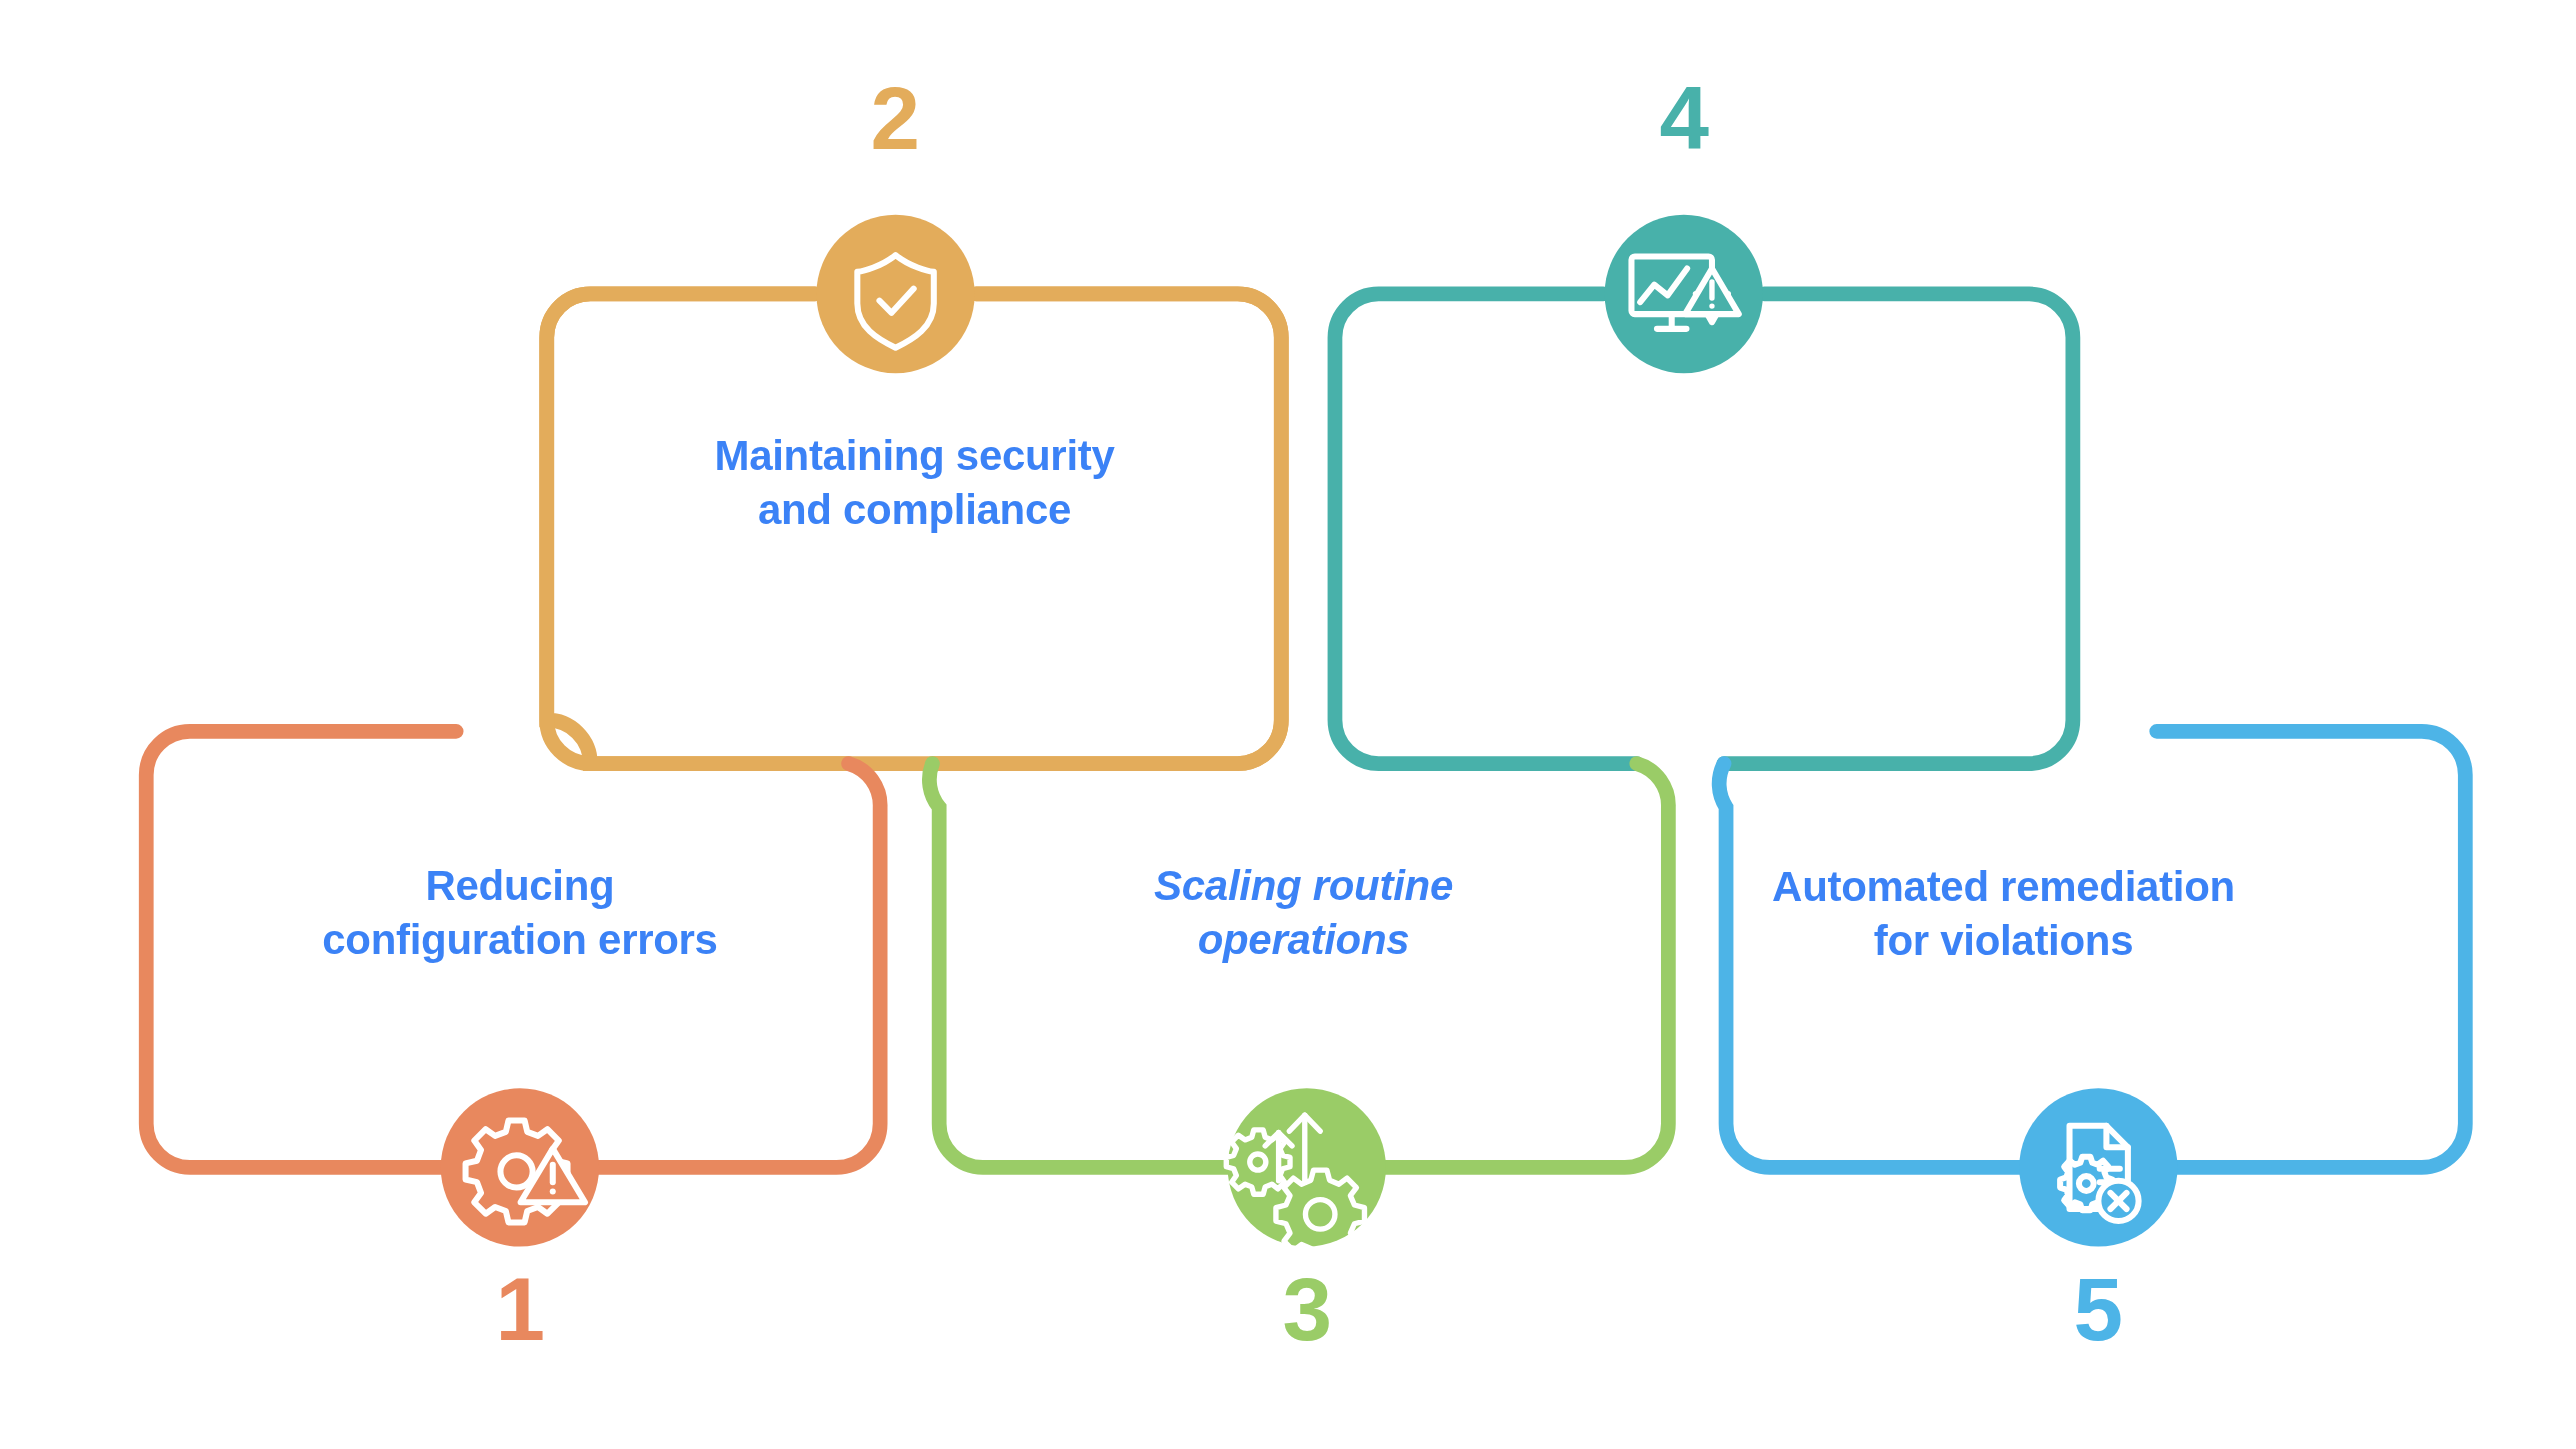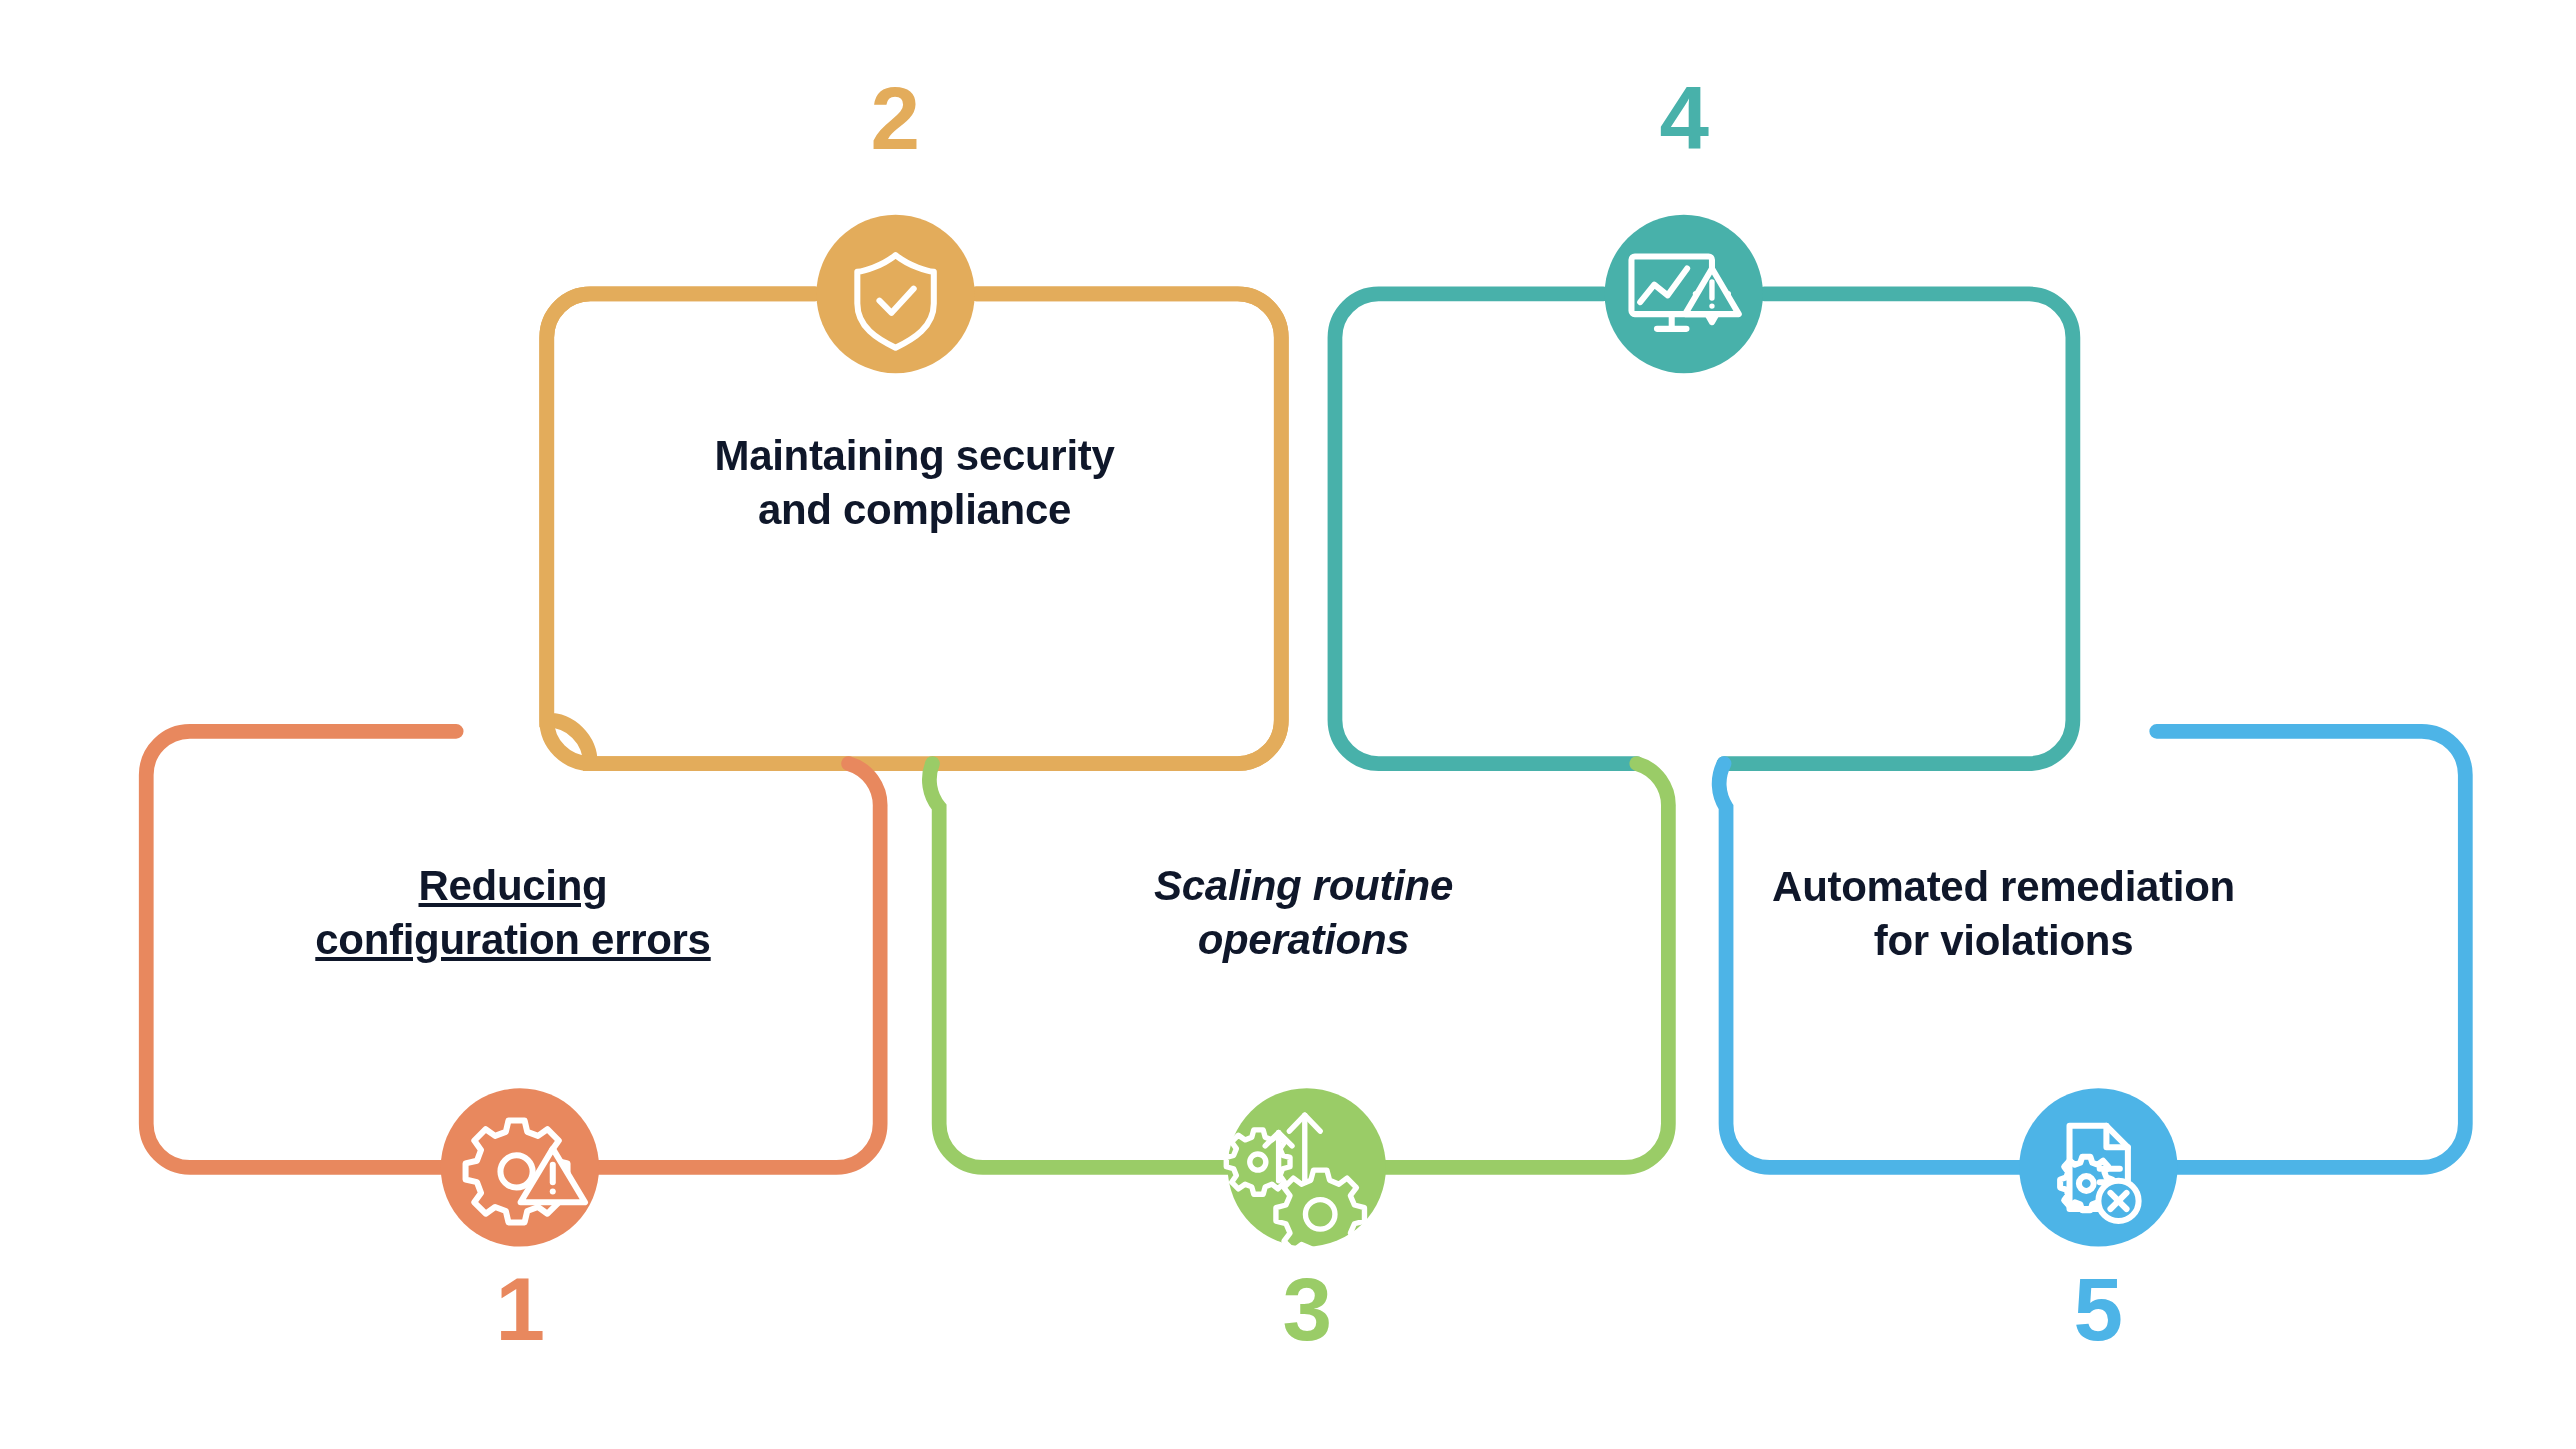--- a/index.html
+++ b/index.html
@@ -24,21 +24,21 @@
     top: 0;
     width: 2576px;
     height: 1450px;
   }
   .box-label {
     position: absolute;
     text-align: center;
     font-weight: bold;
     font-size: 42px;
     line-height: 1.28;
-    color: #0f172a;
+    color: #3b82f6;
     letter-spacing: -0.3px;
     white-space: pre-line;
   }
   .step-number {
     position: absolute;
     text-align: center;
     font-weight: bold;
     font-size: 89px;
     line-height: 1;
     letter-spacing: -0.7px;
@@ -225,21 +225,21 @@
                  L 3074 1753 L 3077 1745 L 3071 1737 L 3079 1728
                  L 3087 1734 L 3095 1731 Z" transform="translate(6,2)"></path>
         <circle cx="3110" cy="1764" r="11"></circle>
         <circle cx="3158" cy="1790" r="30" fill="#4DB4E7"></circle>
         <path d="M 3146 1778 L 3170 1802"></path>
         <path d="M 3170 1778 L 3146 1802"></path>
       </g>
     </g>
   </svg>
 
-  <div class="box-label" style="left:146px; top:859px; width:734px;text-decoration:underline;">Reducing
+  <div class="box-label" style="left:153px; top:859px; width:734px;">Reducing
 configuration errors</div>
 
   <div class="box-label" style="left:547px; top:429px; width:735px;">Maintaining security
 and compliance</div>
 
   <div class="box-label" style="left:939px; top:859px; width:729px;font-style:italic;">Scaling routine
 operations</div>
 
 
   <div class="box-label" style="left:1634px; top:860px; width:739px;">Automated remediation

